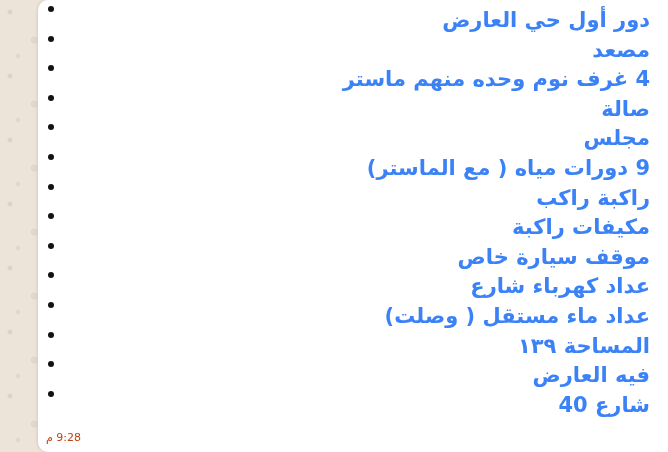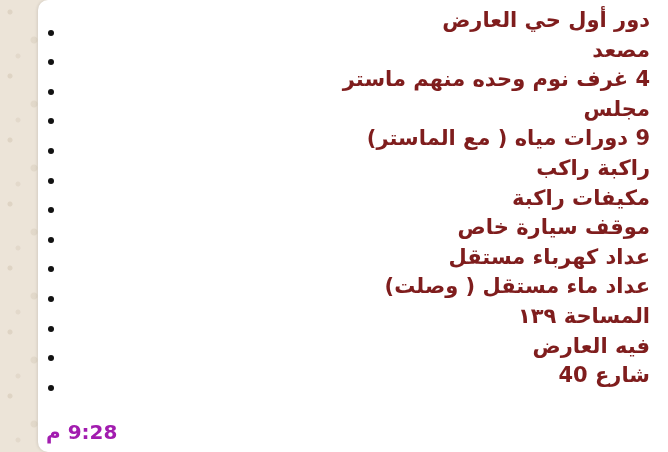--- a/index.html
+++ b/index.html
@@ -56,24 +56,24 @@
 
   ul.feature-list {
     list-style: none;
     margin: 0;
     padding: 0;
     direction: rtl;
   }
 
   ul.feature-list li {
     display: flex;
-    align-items: flex-end;
+    align-items: flex-start;
     justify-content: flex-start;
     gap: 14px;
-    color: #7f1d1d;
+    color: #3b82f6;
     font-size: 21px;
     line-height: 29.6px;
     white-space: nowrap;
   }
 
   .bullet {
     flex: 0 0 auto;
     width: 6px;
     height: 6px;
     border-radius: 50%;
@@ -85,25 +85,24 @@
     flex: 1 1 auto;
     text-align: right;
     font-weight: 600;
   }
 
   .timestamp {
     position: absolute;
     left: 46px;
     bottom: 8px;
     direction: rtl;
-    color: #a21caf;
-    font-size: 20px;
+    color: #c2410c;
+    font-size: 11px;
     letter-spacing: 0.2px;
     user-select: none;
-    font-weight: bold;
   }
 </style>
 </head>
 <body>
 
 <div class="screen">
   <div class="wallpaper"></div>
 
   <div class="bubble">
     <div class="bubble-inner">
@@ -114,41 +113,45 @@
         </li>
         <li>
           <span class="li-text">مصعد</span>
           <span class="bullet"></span>
         </li>
         <li>
           <span class="li-text">4 غرف نوم وحده منهم ماستر</span>
           <span class="bullet"></span>
         </li>
         <li>
+          <span class="li-text">صالة</span>
+          <span class="bullet"></span>
+        </li>
+        <li>
           <span class="li-text">مجلس</span>
           <span class="bullet"></span>
         </li>
         <li>
           <span class="li-text">9 دورات مياه ( مع الماستر)</span>
           <span class="bullet"></span>
         </li>
         <li>
           <span class="li-text">راكبة راكب</span>
           <span class="bullet"></span>
         </li>
         <li>
           <span class="li-text">مكيفات راكبة</span>
           <span class="bullet"></span>
         </li>
         <li>
           <span class="li-text">موقف سيارة خاص</span>
           <span class="bullet"></span>
         </li>
         <li>
-          <span class="li-text">عداد كهرباء مستقل</span>
+          <span class="li-text">عداد كهرباء شارع</span>
           <span class="bullet"></span>
         </li>
         <li>
           <span class="li-text">عداد ماء مستقل ( وصلت)</span>
           <span class="bullet"></span>
         </li>
         <li>
           <span class="li-text">المساحة ١٣٩</span>
           <span class="bullet"></span>
         </li>

